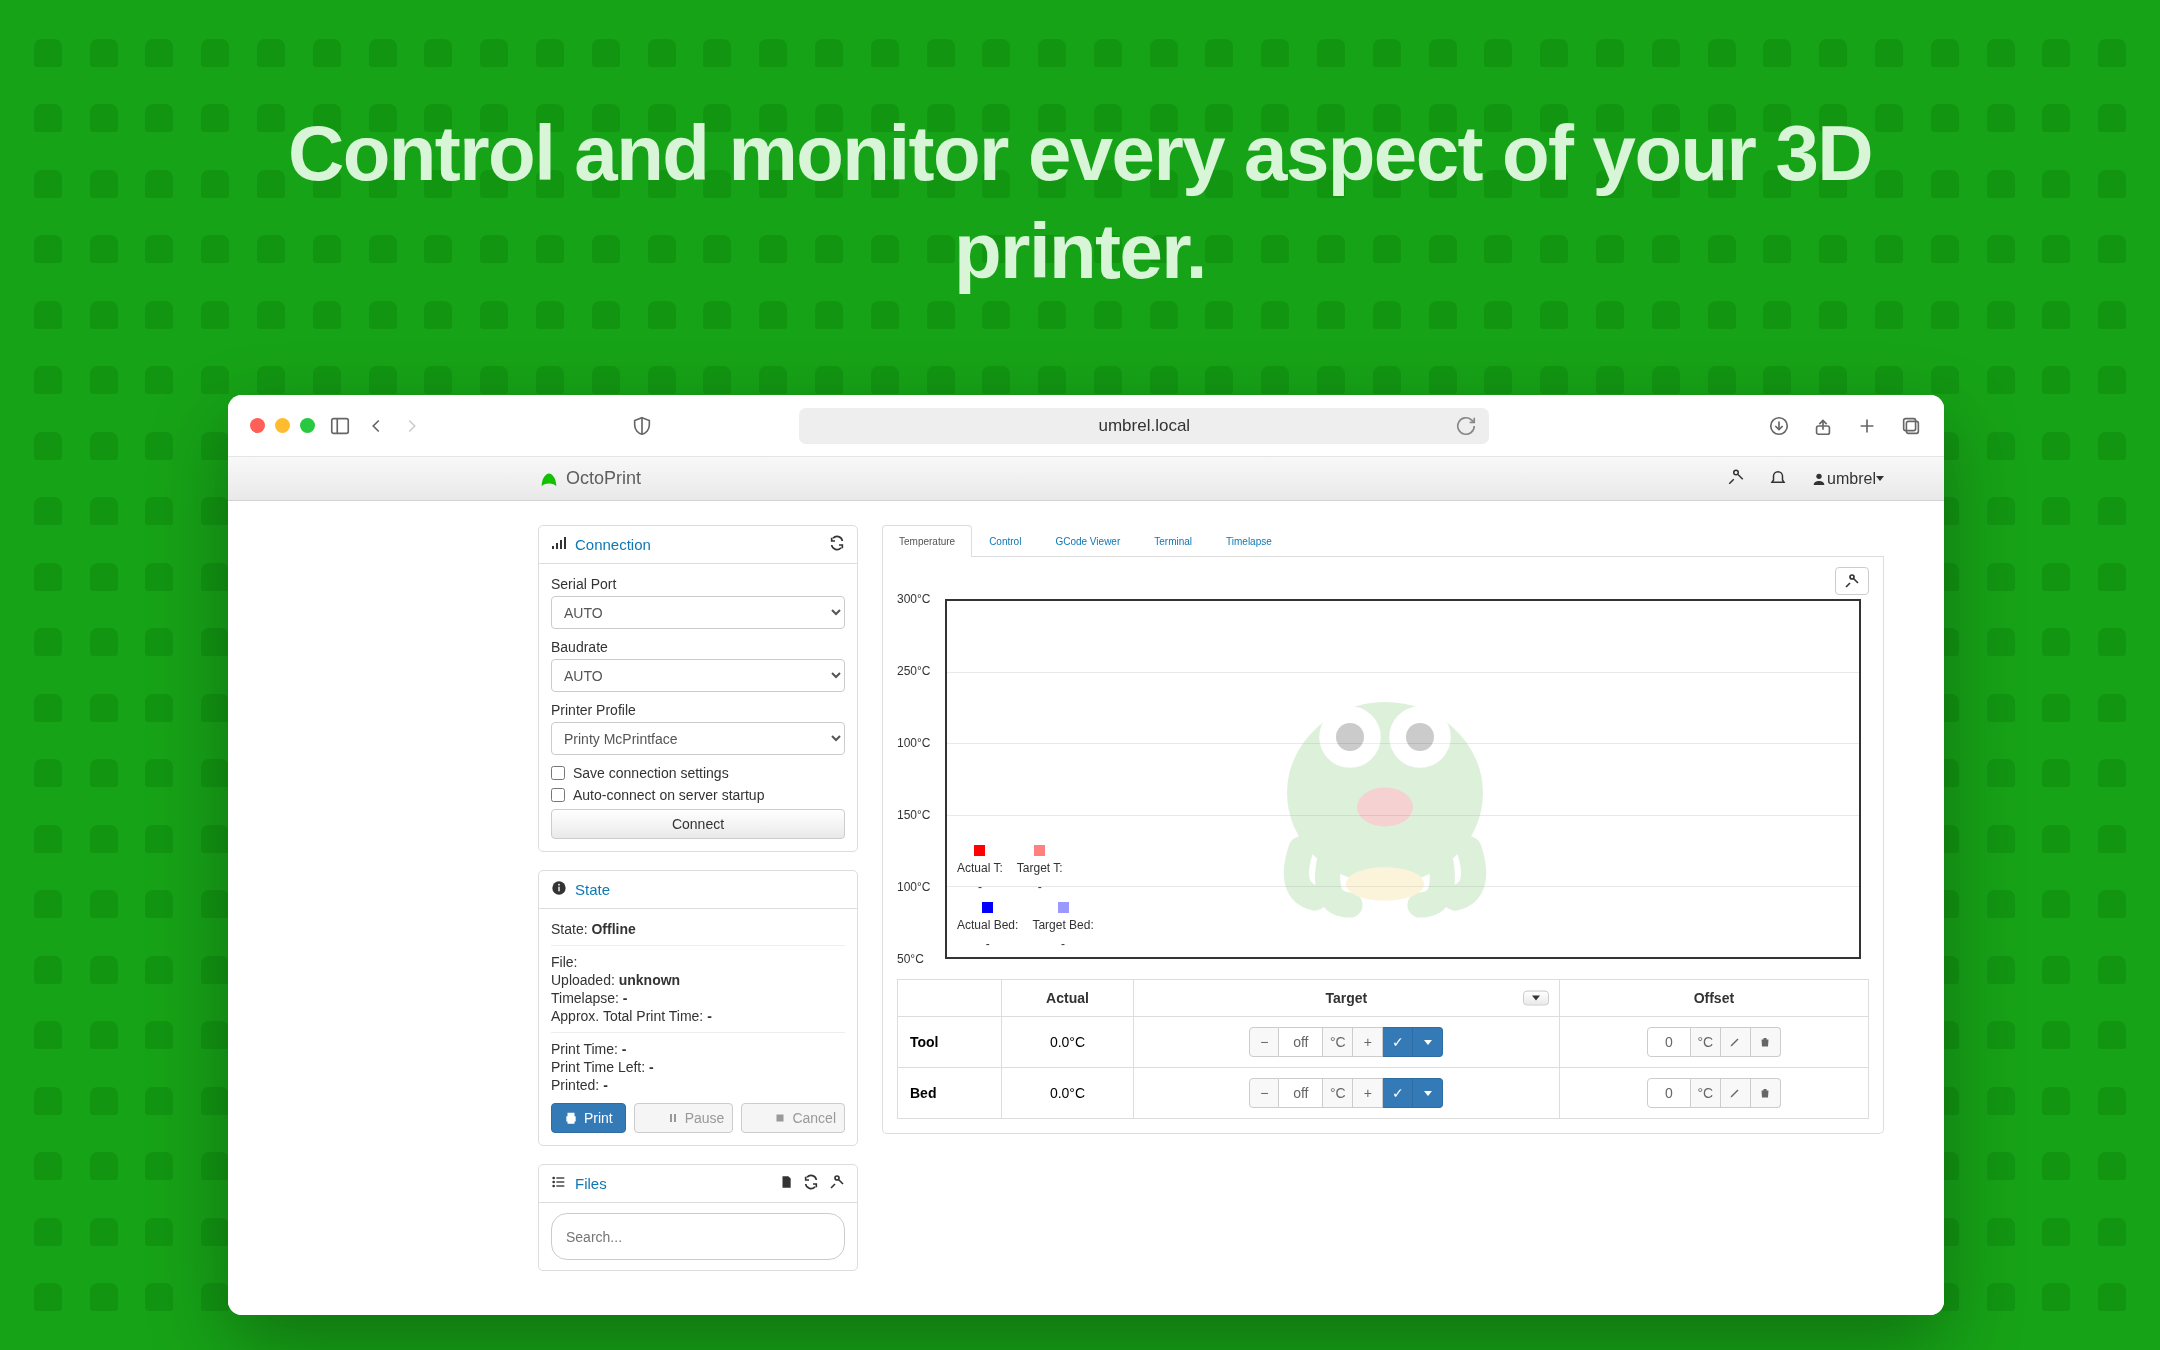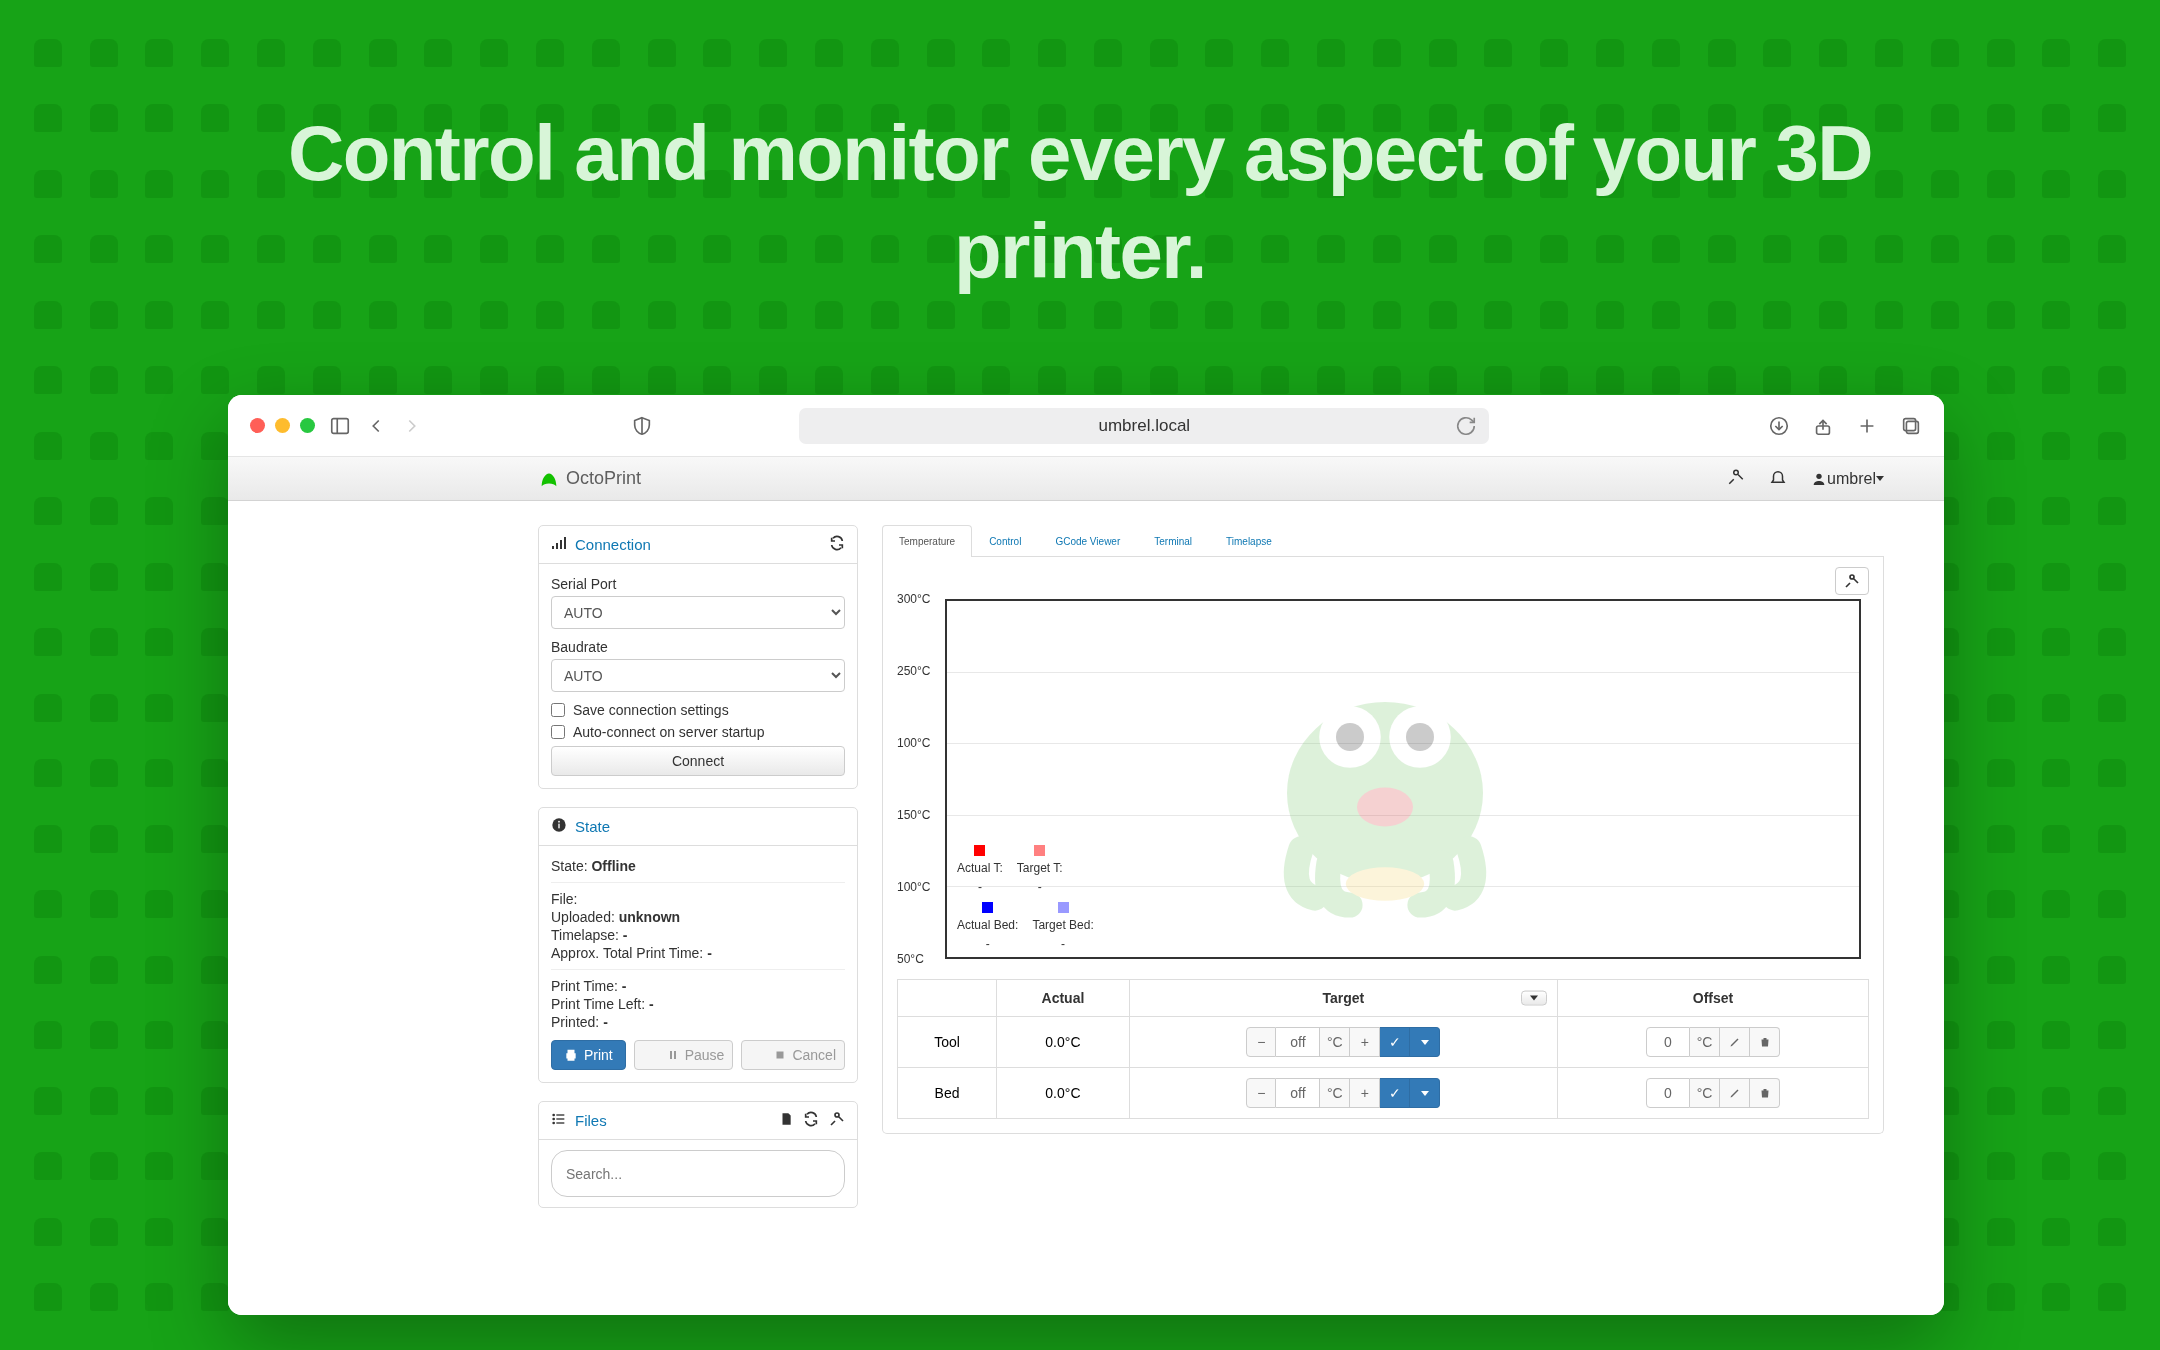--- a/index.html
+++ b/index.html
@@ -206,21 +206,21 @@
   opacity: 0.25;
   display:flex; align-items:center; justify-content:center;
 }
 .octo-bg svg { width: 280px; height: 280px; }
 .legend { position: absolute; left: 10px; bottom: 6px; font-size: 12px; color: #333; display: flex; flex-wrap: wrap; gap: 4px 14px; }
 .legend span { display: inline-flex; align-items: center; gap: 5px; flex-direction: column; }
 .swatch { width: 11px; height: 11px; display: inline-block; }
 .temp-table { width: 100%; border-collapse: collapse; margin-top: 20px; font-size: 14px; }
 .temp-table th, .temp-table td { border: 1px solid #ddd; padding: 10px 12px; text-align: center; }
 .temp-table th { background: #fff; font-weight: 700; color: #333; }
-.temp-table td.rowhead { font-weight: 400; text-align: center; }
+.temp-table td.rowhead { font-weight: 700; text-align: left; }
 .temp-ctrl { display: inline-flex; }
 .temp-ctrl .seg {
   height: 30px;
   border: 1px solid #ccc;
   background: #f8f8f8;
   display: flex; align-items: center; justify-content: center;
   font-size: 14px; color: #666;
 }
 .temp-ctrl .seg:first-child { border-radius: 4px 0 0 4px; }
 .temp-ctrl .seg:last-child { border-radius: 0 4px 4px 0; }
@@ -1123,20 +1123,26 @@
             <div class="form-group">
               <label>Serial Port</label>
               <select class="select">
                 <option>AUTO</option>
               </select>
             </div>
             <div class="form-group">
               <label>Baudrate</label>
               <select class="select">
                 <option>AUTO</option>
+              </select>
+            </div>
+            <div class="form-group">
+              <label>Printer Profile</label>
+              <select class="select">
+                <option>Printy McPrintface</option>
               </select>
             </div>
             <div class="checkbox-row">
               <input type="checkbox" style="">
               <span>Save connection settings</span>
             </div>
             <div class="checkbox-row">
               <input type="checkbox" style="">
               <span>Auto-connect on server startup</span>
             </div>

